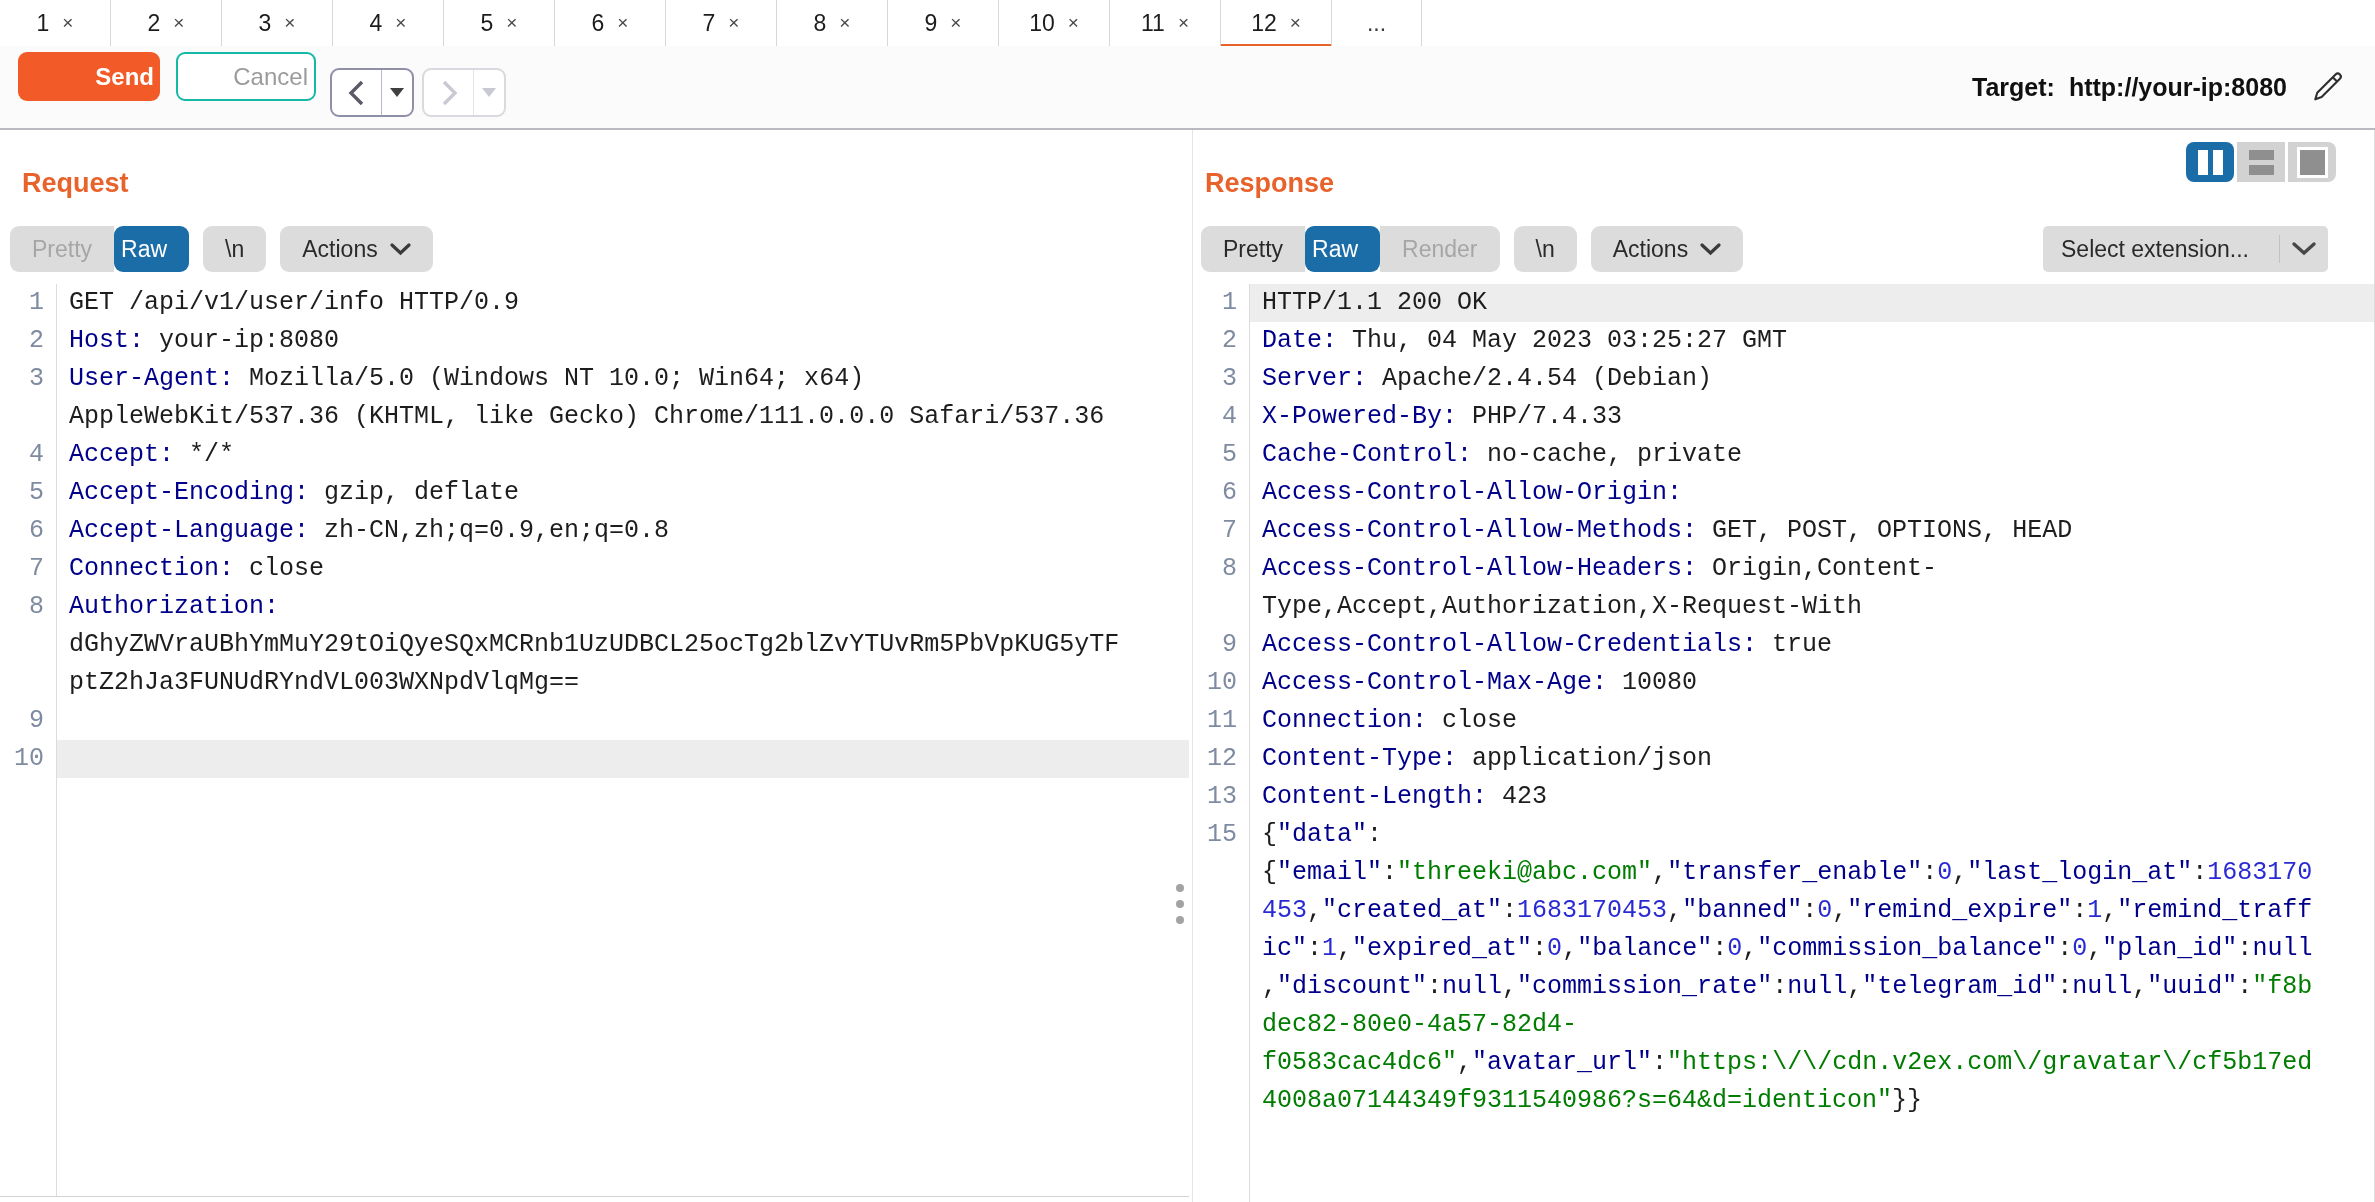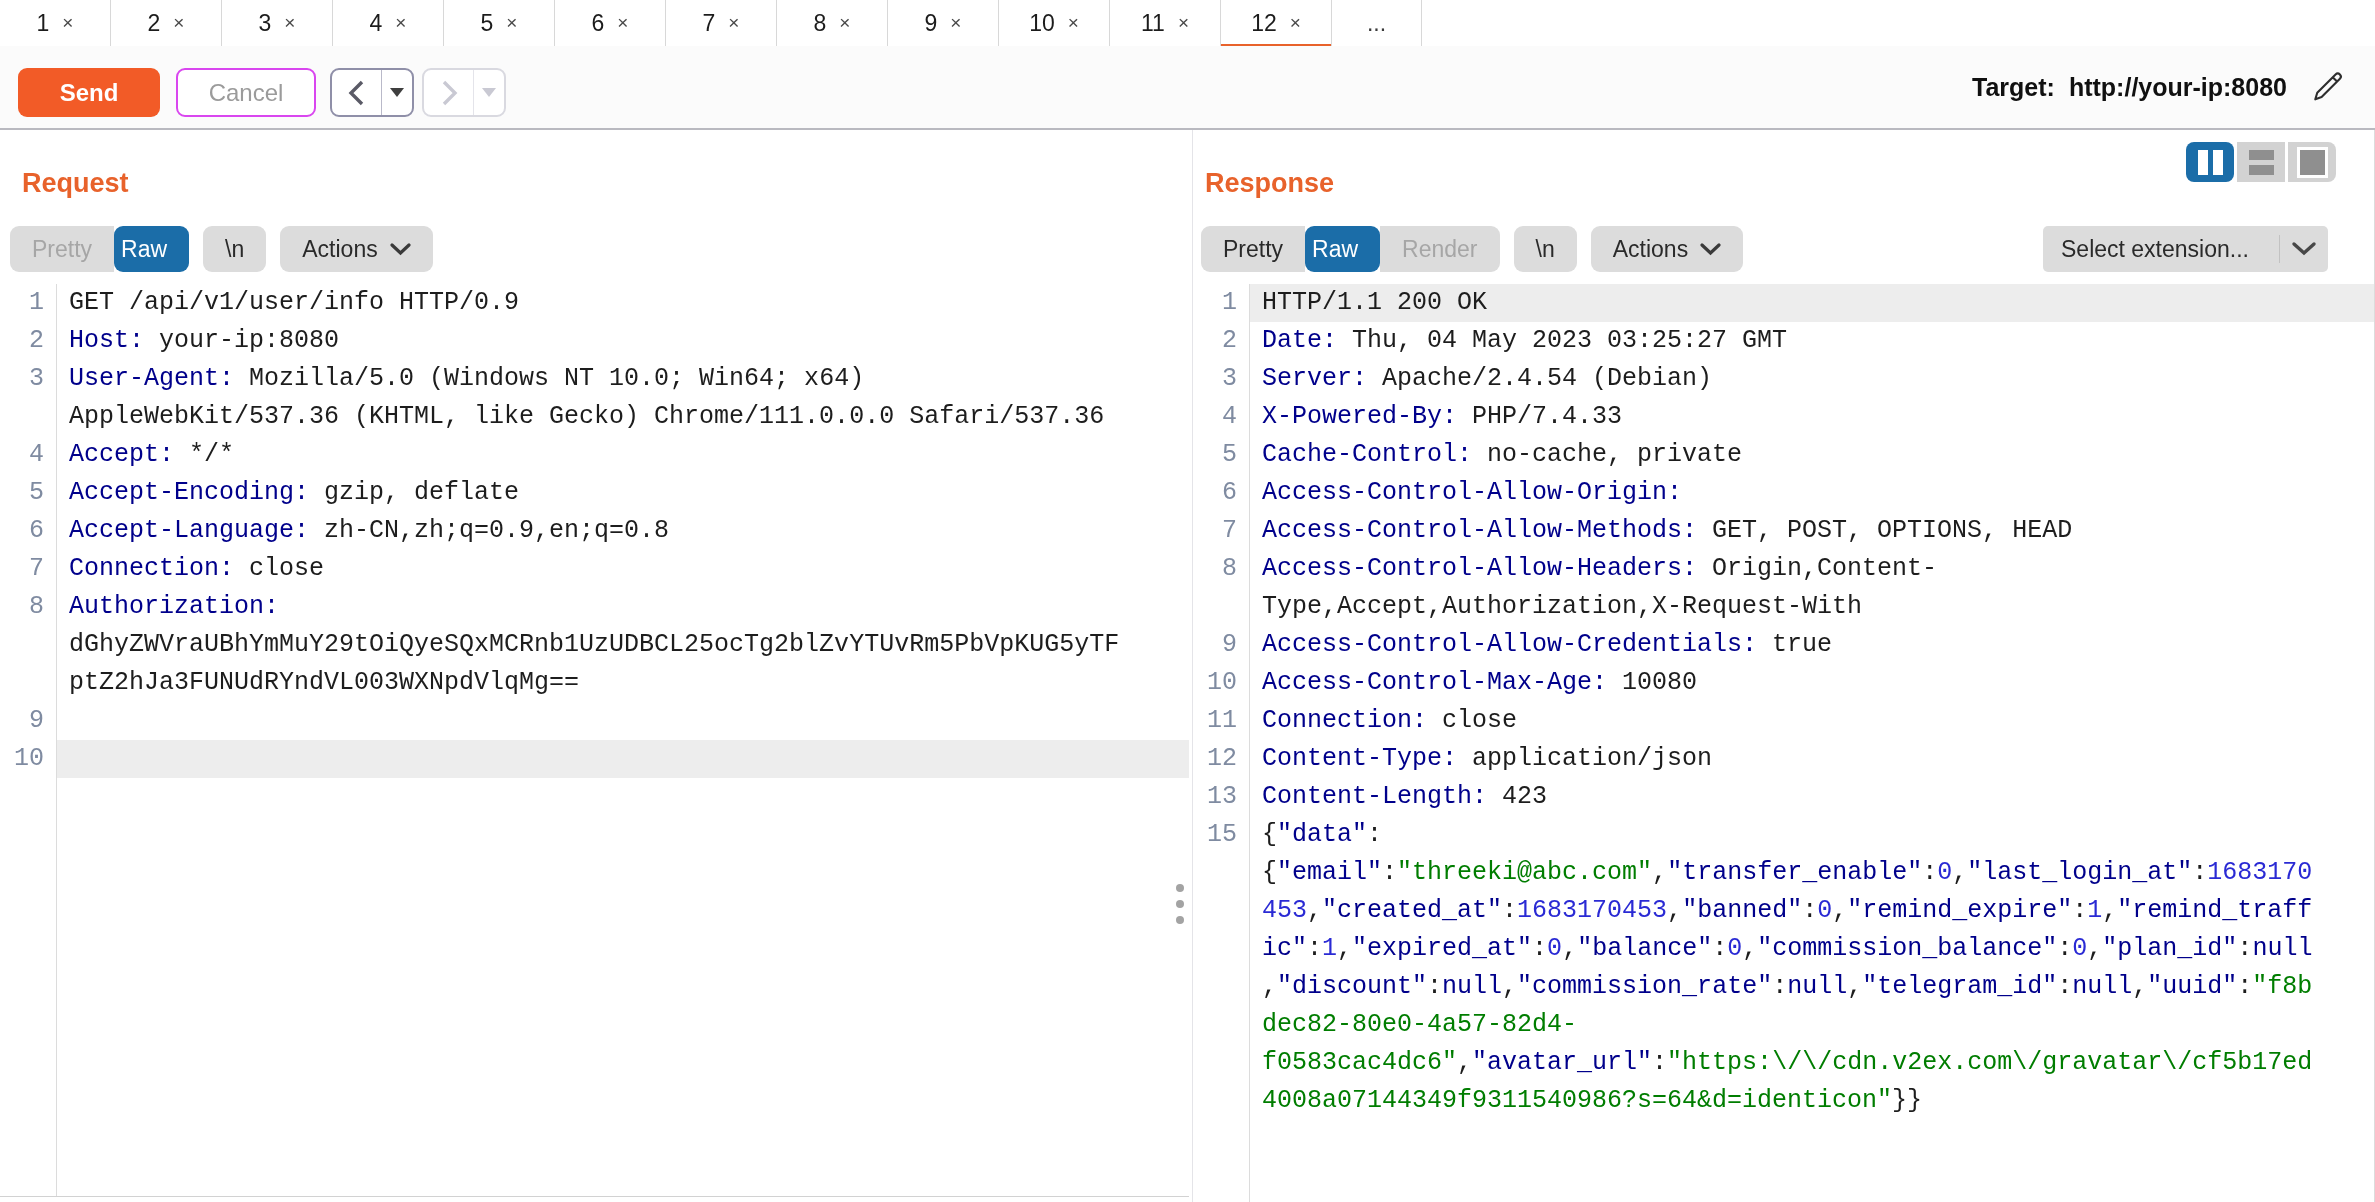--- a/index.html
+++ b/index.html
@@ -12,24 +12,24 @@
   .tab{width:111px;box-sizing:border-box;border-right:1px solid #d8d8d8;display:flex;
        align-items:center;justify-content:center;gap:13px;position:relative;cursor:default;}
   .tab .tnum{font-size:23px;color:#1c1c1c;}
   .tab .tx{font-size:19px;color:#4a4a4a;}
   .tab.sel::after{content:"";position:absolute;left:0;right:0;bottom:-2px;height:4px;background:#e8622b;}
   .tab.overflow{width:90px;font-size:23px;color:#3a3a3a;}
 
   
   .toolbar{position:absolute;top:46px;left:0;right:0;height:82px;background:#fbfbfb;
            border-bottom:2px solid #b9b9c0;}
-  .btn{position:absolute;top:22px;height:49px;box-sizing:border-box;border:none;
-       border-radius:9px;font-family:"Liberation Sans",sans-serif;cursor:pointer;}
+  .btn{position:absolute;top:6px;height:49px;box-sizing:border-box;border:none;
+       border-radius:9px;font-family:"Liberation Sans",sans-serif;cursor:pointer;text-align:right;}
   .send{left:18px;width:142px;background:#f25b27;color:#fff;font-size:24px;font-weight:bold;}
-  .cancel{left:176px;width:140px;background:#fff;border:2px solid #d946ef;color:#9b9b9b;font-size:24px;}
+  .cancel{left:176px;width:140px;background:#fff;border:2px solid #14b8a6;color:#9b9b9b;font-size:24px;}
   .navgroup{position:absolute;top:22px;height:49px;box-sizing:border-box;border-radius:9px;
             display:flex;align-items:stretch;background:#fff;}
   .navgroup.en{left:330px;width:84px;border:2px solid #8f8fa8;}
   .navgroup.dis{left:422px;width:84px;border:2px solid #d9d9e0;}
   .nav-main{flex:1;display:flex;align-items:center;justify-content:center;}
   .nav-sep{width:1px;}
   .navgroup.en .nav-sep{background:#b9b9c9;}
   .navgroup.dis .nav-sep{background:#e4e4ea;}
   .nav-drop{width:30px;display:flex;align-items:center;justify-content:center;}
   .tri{width:0;height:0;border-left:7px solid transparent;border-right:7px solid transparent;border-top:9px solid #3f3f3f;}

